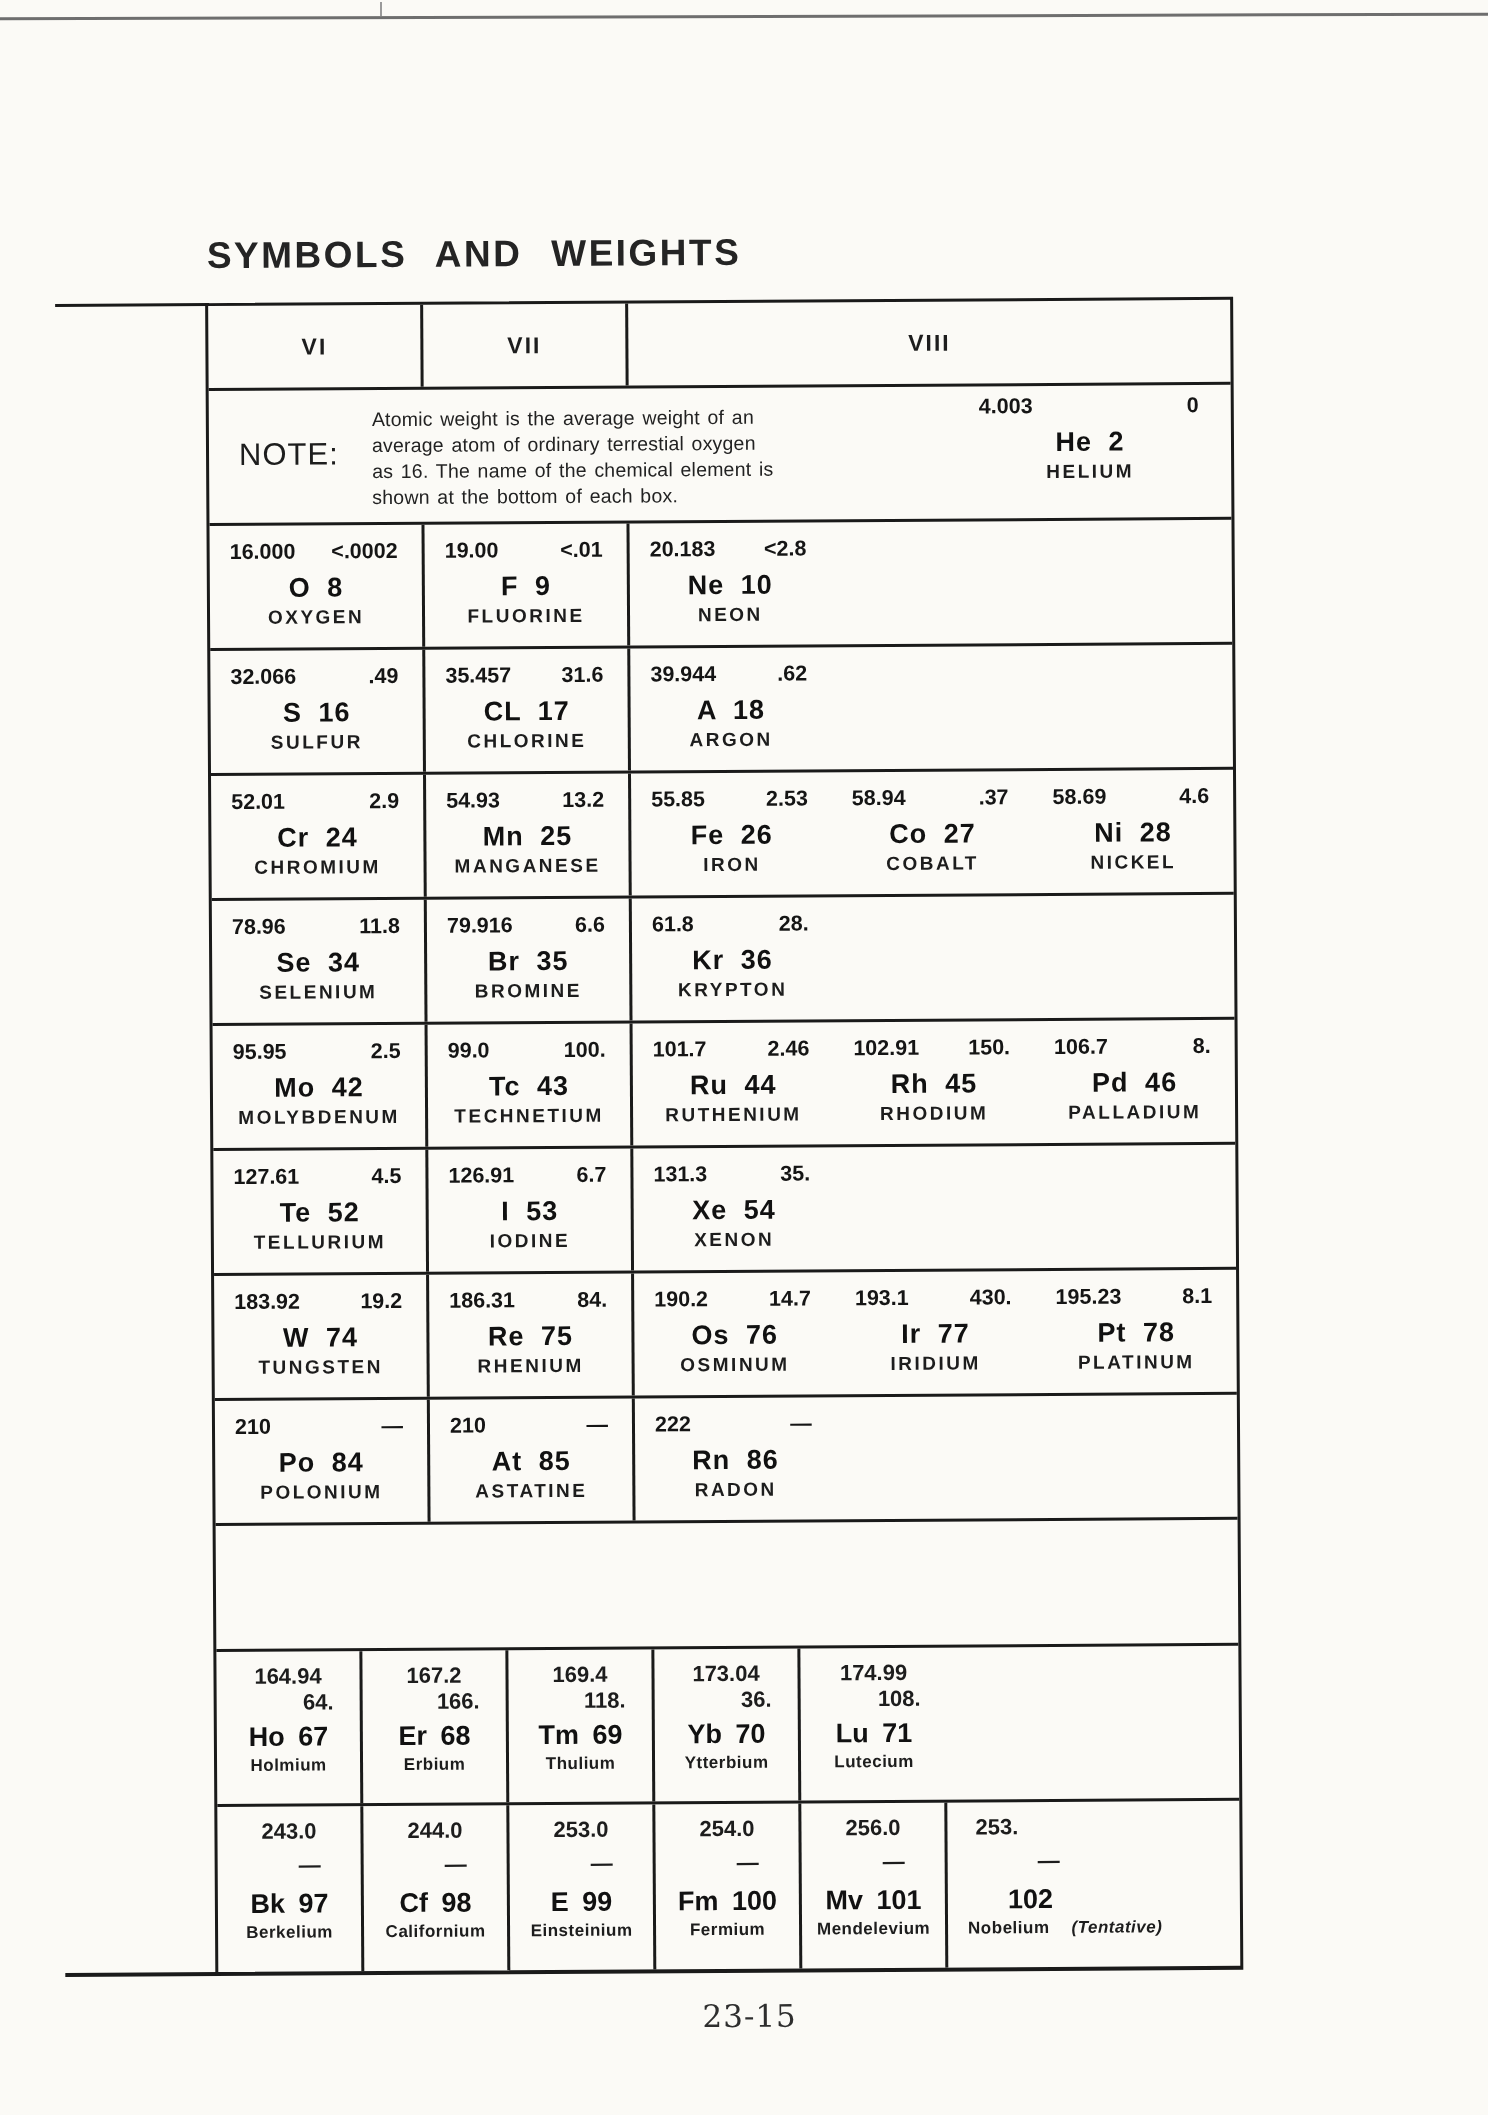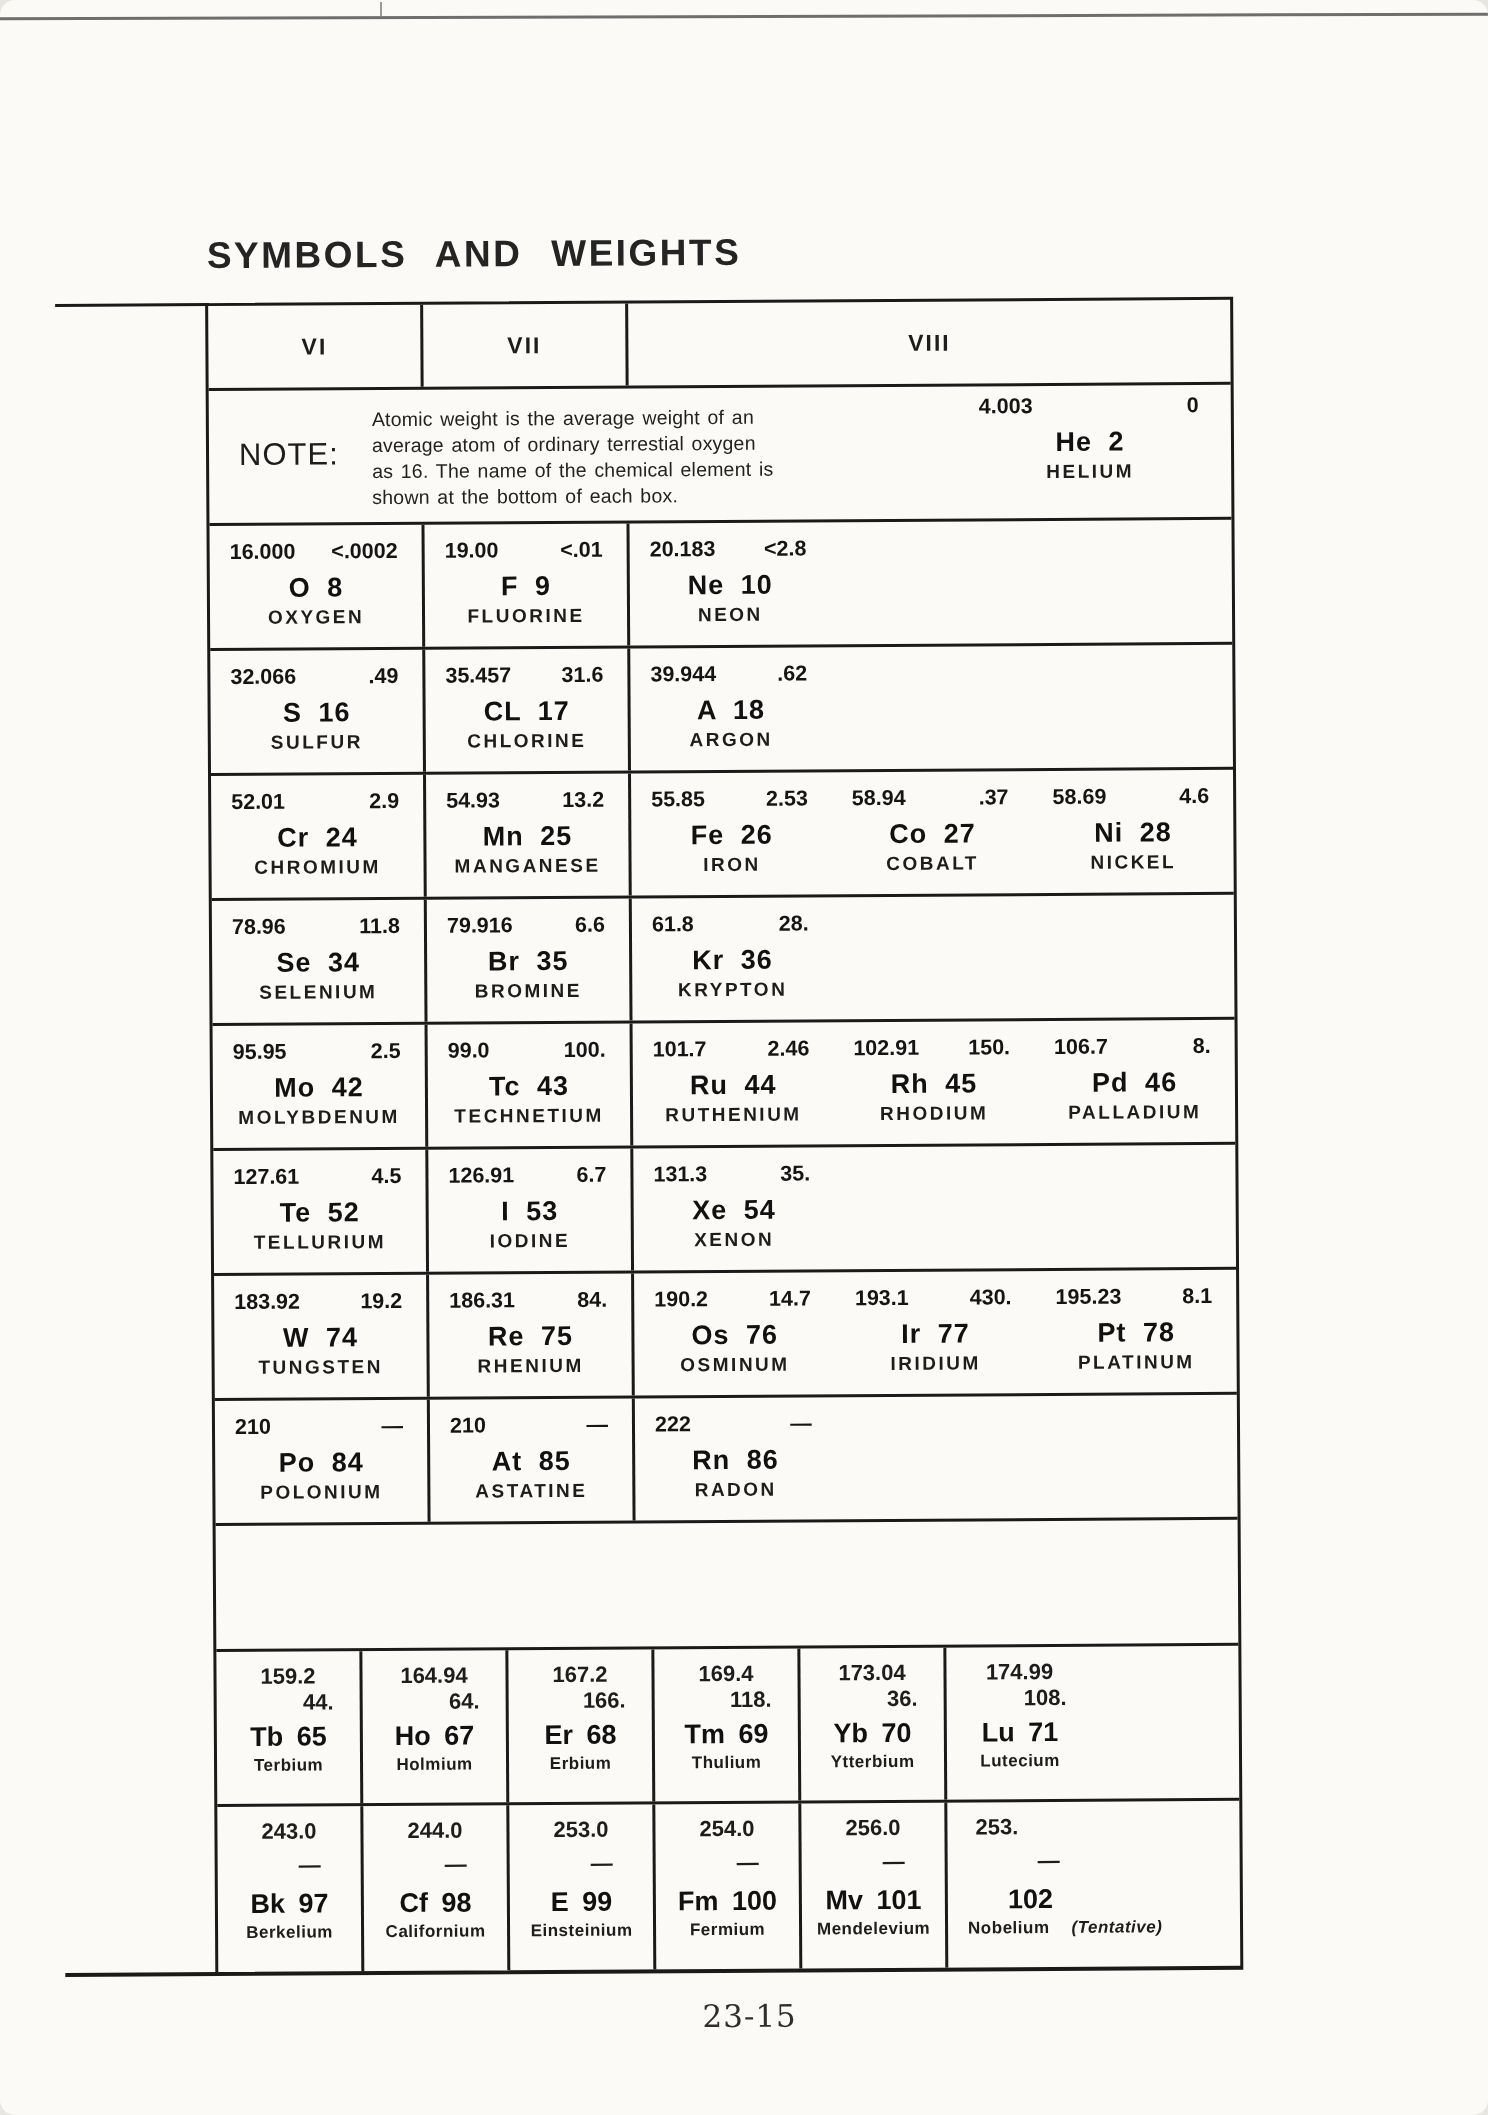--- a/index.html
+++ b/index.html
@@ -5,21 +5,20 @@
   * { box-sizing: border-box; margin: 0; padding: 0; }
   html,body { background:#e8e6e0; }
   .page {
     position: relative;
     width: 1488px; height: 2115px;
     margin: 0 auto;
     background: #fbfaf6;
     overflow: hidden;
     font-family: "Liberation Sans", sans-serif;
     color: #1d1d1d;
-    border-radius: 15px;
   }
   .topline {
     position:absolute; left:0; top:15px; width:100%; height:3px;
     background:#6e6e6e; transform: rotate(-0.18deg);
   }
   .toptick { position:absolute; left:380px; top:2px; width:2px; height:14px; background:#9a9a9a; }
   .tilt { position:absolute; left:0; top:0; width:100%; height:100%;
     transform: rotate(-0.35deg); transform-origin: 720px 1100px; }
   .title {
     position:absolute; left:212px; top:232px;
@@ -406,26 +405,20 @@
                 <div class="ecell slot"></div>
                 <div class="ecell slot"></div>
               </div>
             </div>
           </div>
 
         <div class="empty-row"></div>
 
         <div class="brow brow1" id="brow1">
             <div class="bcell">
-              <div class="bw1">159.2</div>
-              <div class="bw2">44.</div>
-              <div class="bsym">Tb 65</div>
-              <div class="bname">Terbium</div>
-            </div>
-            <div class="bcell">
               <div class="bw1">164.94</div>
               <div class="bw2">64.</div>
               <div class="bsym">Ho 67</div>
               <div class="bname">Holmium</div>
             </div>
             <div class="bcell">
               <div class="bw1">167.2</div>
               <div class="bw2">166.</div>
               <div class="bsym">Er 68</div>
               <div class="bname">Erbium</div>

